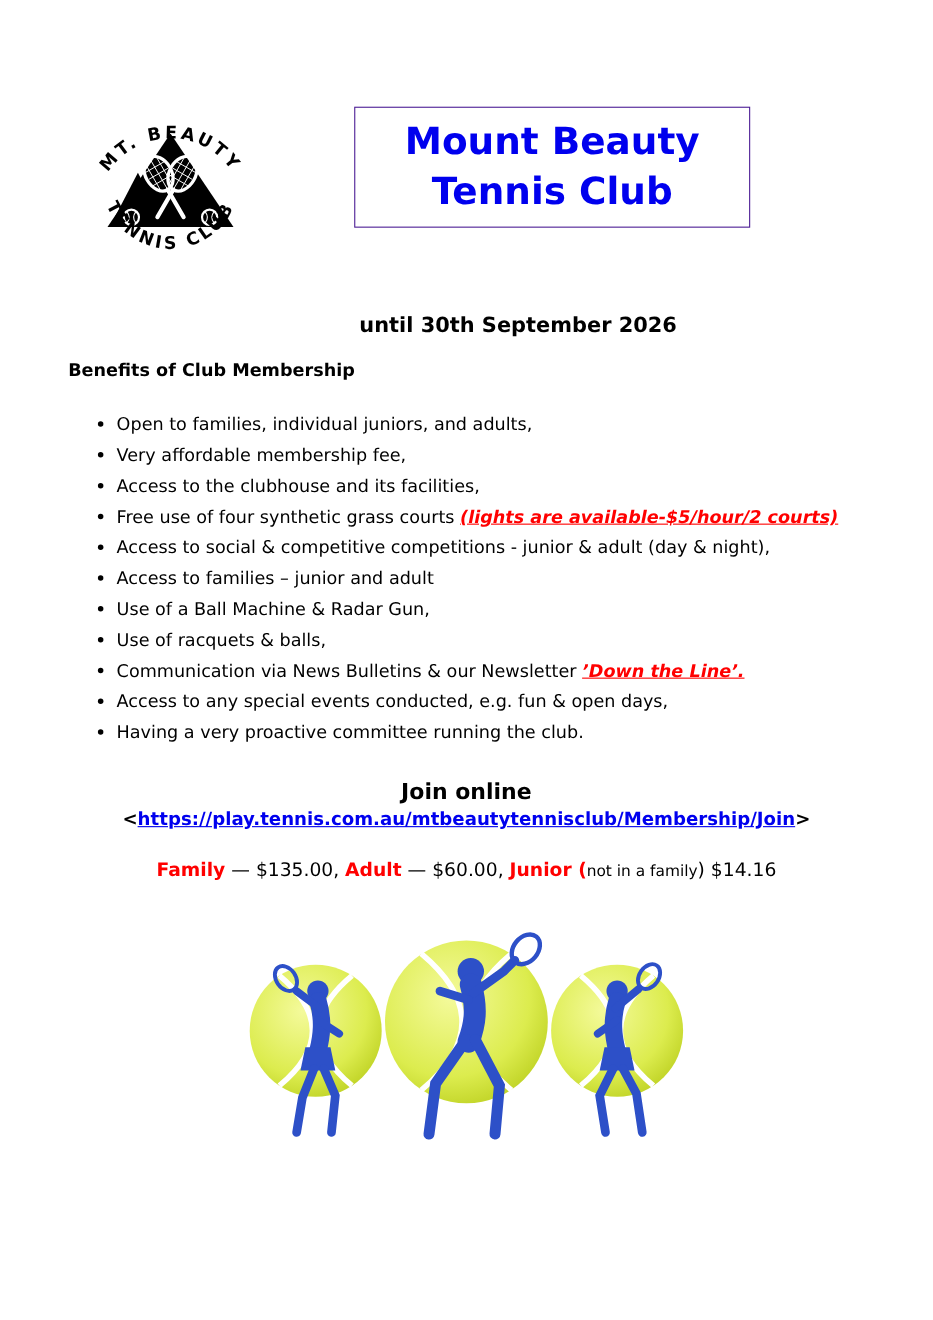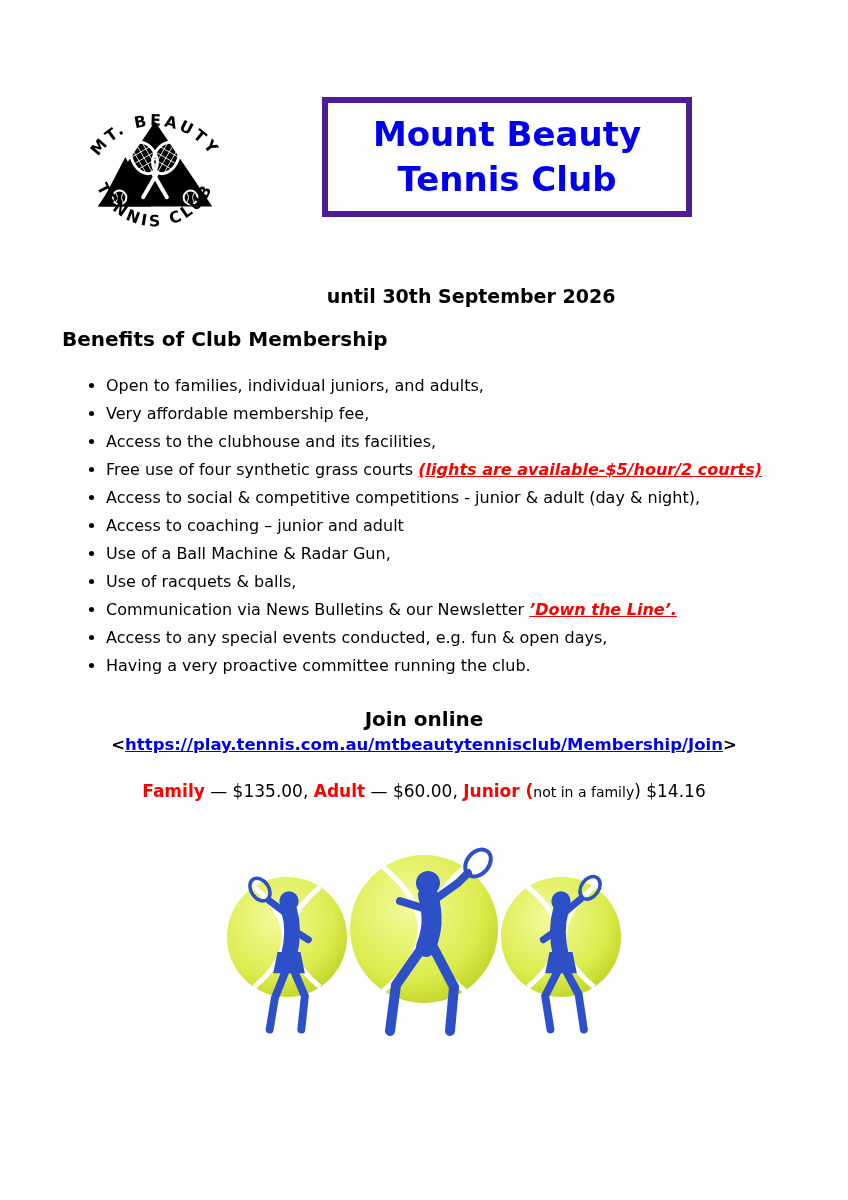--- a/index.html
+++ b/index.html
@@ -11,30 +11,30 @@
   body{
     width:848px;height:1200px;background:#ffffff;color:#000;
     font-family:"DejaVu Sans","Liberation Sans",sans-serif;
   }
   .page{position:relative;width:848px;height:1200px;background:#fff;overflow:hidden;}
 
   .logo{position:absolute;left:76px;top:78px;width:158px;height:160px;}
 
   .title-box{
     position:absolute;left:322px;top:97px;width:358px;height:108px;
-    border:6px solid #4c1d95;
+    border:1px solid #4c1d95;
     display:flex;flex-direction:column;align-items:center;justify-content:center;
   }
   .title-line{font-size:34px;font-weight:bold;color:var(--title-blue);line-height:45px;white-space:nowrap;}
 
   .center{position:absolute;left:0;width:100%;text-align:center;}
   .membership-title{top:248px;font-size:27px;font-weight:bold;color:var(--title-blue);}
   .membership-until{top:285px;font-size:19px;font-weight:bold;color:#000;padding-left:47px;}
 
-  .benefits-heading{position:absolute;left:62px;top:327px;font-size:20px;font-weight:bold;}
+  .benefits-heading{position:absolute;left:62px;top:327px;font-size:16px;font-weight:bold;}
 
   .benefits-list{
     position:absolute;left:86px;top:372px;width:716px;
     margin:4px;padding-left:16px;list-style:disc outside;
   }
   .benefits-list li{font-size:16px;line-height:20px;margin-bottom:8px;}
   .hl{color:var(--accent-red);font-weight:bold;font-style:italic;text-decoration:underline;}
 
   .join-heading{top:707px;font-size:20px;font-weight:bold;}
   .join-link-line{top:735px;font-size:16.5px;font-weight:bold;}
@@ -96,21 +96,21 @@
   <div class="center membership-until">until 30th September 2026</div>
 
   <div class="benefits-heading">Benefits of Club Membership</div>
 
   <ul class="benefits-list">
     <li><span>Open to families, individual juniors, and adults,</span><span class="hl"></span></li>
     <li><span>Very affordable membership fee,</span><span class="hl"></span></li>
     <li><span>Access to the clubhouse and its facilities,</span><span class="hl"></span></li>
     <li><span>Free use of four synthetic grass courts </span><span class="hl">(lights are available-$5/hour/2 courts)</span></li>
     <li><span>Access to social &amp; competitive competitions - junior &amp; adult (day &amp; night),</span><span class="hl"></span></li>
-    <li><span>Access to coaching – junior and adult</span><span class="hl"></span></li>
+    <li><span>Access to families – junior and adult</span><span class="hl"></span></li>
     <li><span>Use of a Ball Machine &amp; Radar Gun,</span><span class="hl"></span></li>
     <li><span>Use of racquets &amp; balls,</span><span class="hl"></span></li>
     <li><span>Communication via News Bulletins &amp; our Newsletter </span><span class="hl">’Down the Line’.</span></li>
     <li><span>Access to any special events conducted, e.g. fun &amp; open days,</span><span class="hl"></span></li>
     <li><span>Having a very proactive committee running the club.</span><span class="hl"></span></li>
   </ul>
 
   <div class="center join-heading">Join online</div>
   <div class="center join-link-line">
     <span>&lt;</span><a class="join-link" href="#">https://play.tennis.com.au/mtbeautytennisclub/Membership/Join</a><span>&gt;</span>

